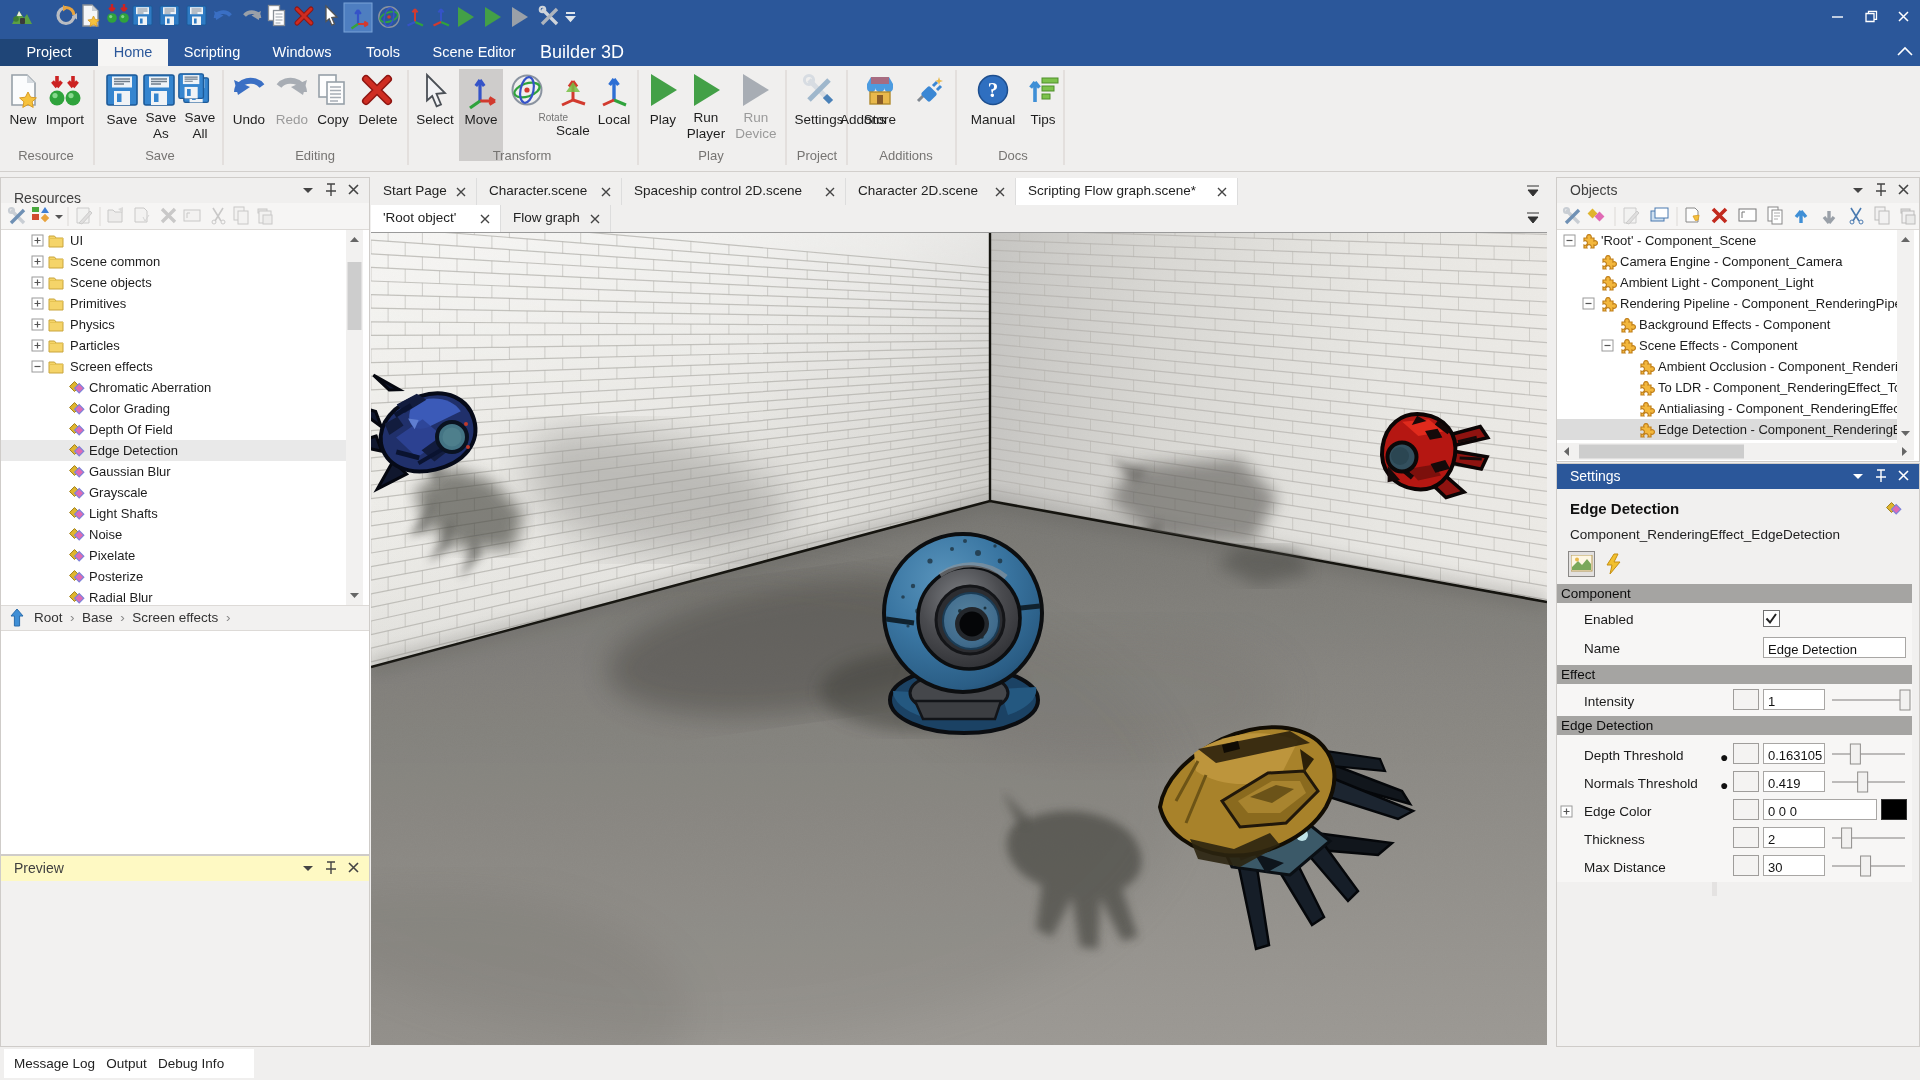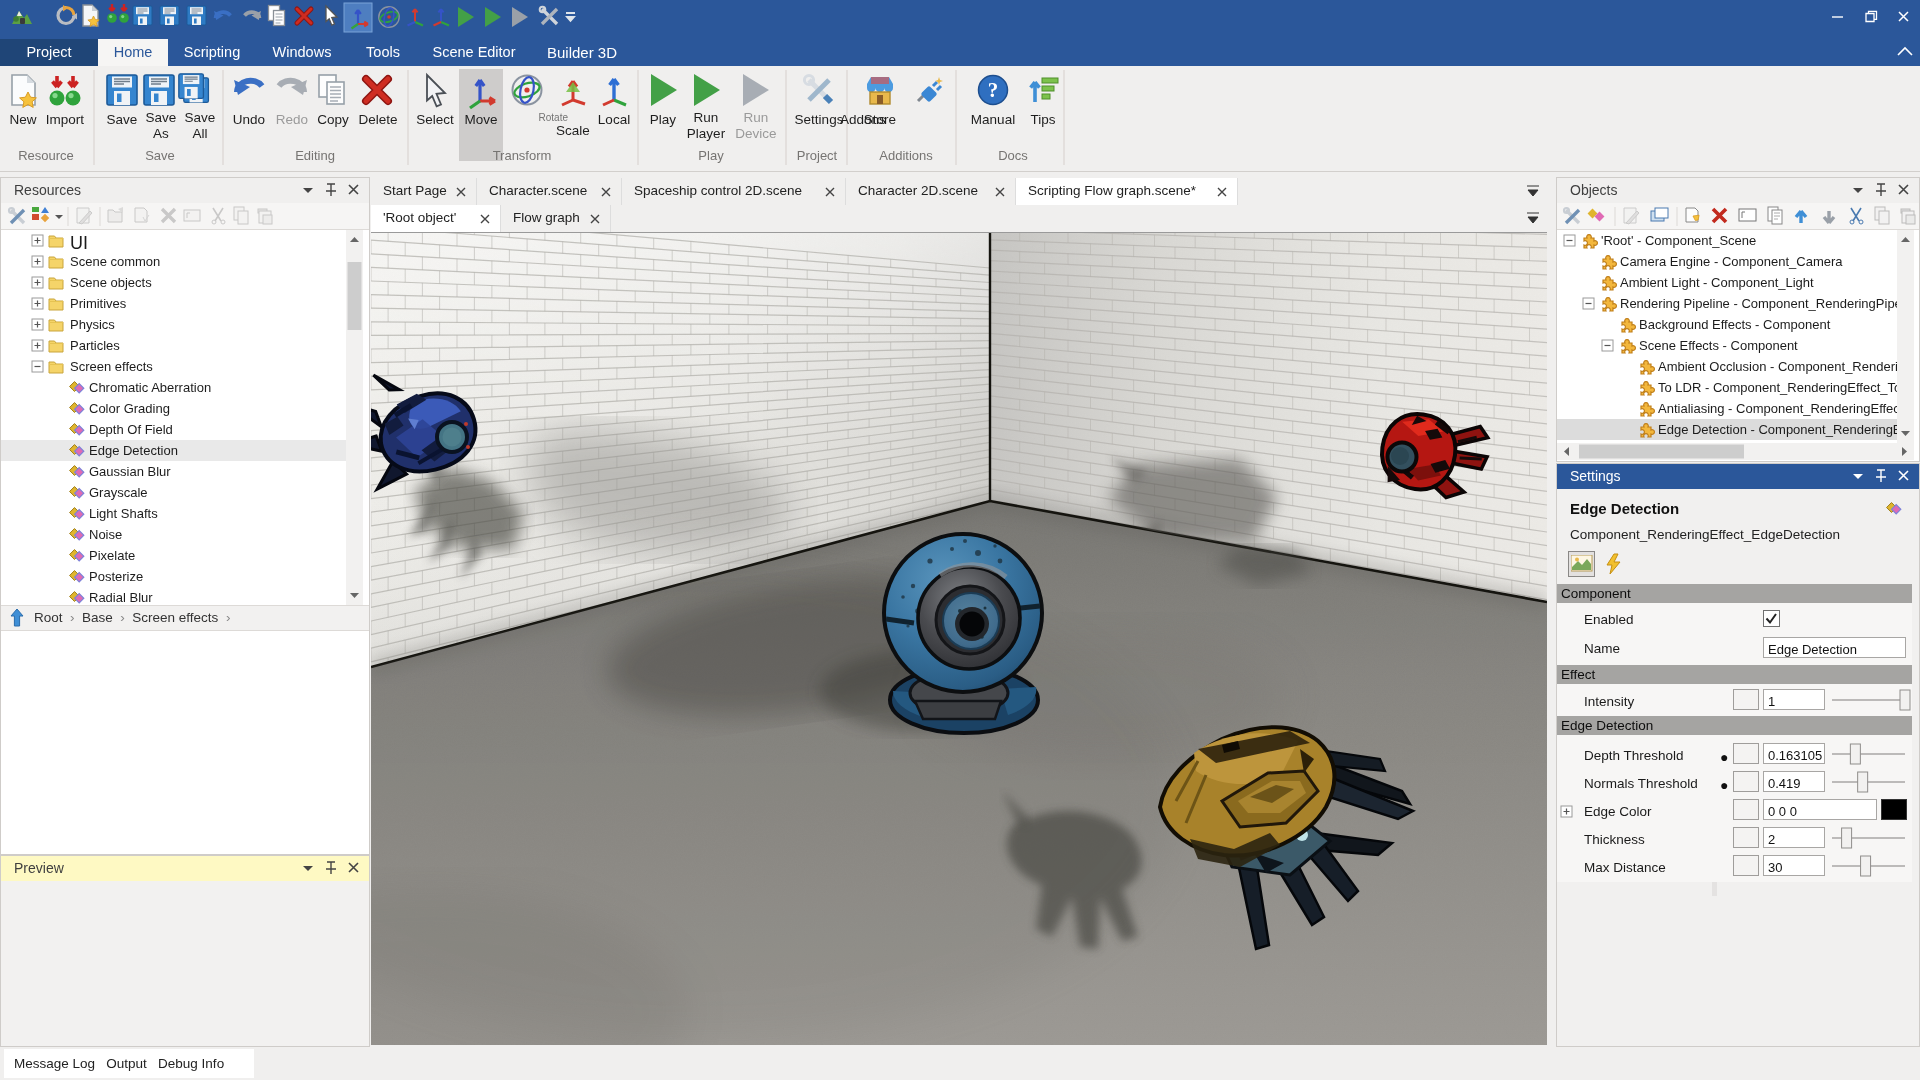--- a/index.html
+++ b/index.html
@@ -111,21 +111,21 @@
       <path d="M66 13.5 h8 v8 h-8z M68.5 13.5 v-2.2 h8 v8 h-2.2" fill="none" stroke="#fff" stroke-width="1.3"></path>
       <path d="M99 12 l9 9 M108 12 l-9 9" stroke="#fff" stroke-width="1.5"></path>
     </svg>
   </div>
 <div class="abs" style="left:0;top:39px;width:98px;height:27px;background:#1f4577;color:#fff;font-size:14.5px;text-align:center;line-height:27px">Project</div>
 <div class="abs" style="left:98px;top:39px;width:70px;height:27px;background:#f6f5f4;color:#2b579a;font-size:14.5px;text-align:center;line-height:27px">Home</div>
 <div class="abs" style="left:168px;top:39px;width:88px;height:27px;color:#fff;font-size:14.5px;text-align:center;line-height:27px">Scripting</div>
 <div class="abs" style="left:256px;top:39px;width:92px;height:27px;color:#fff;font-size:14.5px;text-align:center;line-height:27px">Windows</div>
 <div class="abs" style="left:348px;top:39px;width:70px;height:27px;color:#fff;font-size:14.5px;text-align:center;line-height:27px">Tools</div>
 <div class="abs" style="left:418px;top:39px;width:112px;height:27px;color:#fff;font-size:14.5px;text-align:center;line-height:27px">Scene Editor</div>
-<div class="abs" style="left:530px;top:39px;width:104px;height:27px;color:#fff;font-size:15px;text-align:center;line-height:27px">Builder 3D</div>
+<div class="abs" style="left:530px;top:39px;width:104px;height:27px;color:#fff;font-size:18px;text-align:center;line-height:27px">Builder 3D</div>
 <svg width="30" height="27" style="position:absolute;left:1890px;top:39px">
     <path d="M8 16 l7-7 7 7" fill="none" stroke="#fff" stroke-width="1.6"></path>
   </svg>
 <div class="abs" style="left:0;top:66px;width:1920px;height:106px;background:#f0efee;border-bottom:1px solid #d2cfcc"></div>
 <svg width="1100" height="106" style="position:absolute;left:0;top:66px">
     <line x1="94" y1="4" x2="94" y2="99" stroke="#ddd9d6" stroke-width="1.4"></line>
     <line x1="223" y1="4" x2="223" y2="99" stroke="#ddd9d6" stroke-width="1.4"></line>
     <line x1="408" y1="4" x2="408" y2="99" stroke="#ddd9d6" stroke-width="1.4"></line>
     <line x1="638" y1="4" x2="638" y2="99" stroke="#ddd9d6" stroke-width="1.4"></line>
     <line x1="786" y1="4" x2="786" y2="99" stroke="#ddd9d6" stroke-width="1.4"></line>
@@ -318,21 +318,21 @@
 <g id="xicon">
         <path d="M3 3 l8 8 M11 3 l-8 8" stroke="#333" stroke-width="1.6"></path>
       </g>
 <g id="chevdn">
         <path d="M3 5 l4.5 4.5 L12 5" fill="#444"></path>
       </g>
 </defs>
   </svg>
 <div class="abs" style="left:0;top:177px;width:370px;height:678px;background:#fff;border:1px solid #cfccc9"></div>
 <div class="abs" style="left:1px;top:178px;width:368px;height:25px;background:#f0efee;color:#3f3f3f;font-size:14px">
-    <span style="position:absolute;left:13px;top:4px">Resources</span>
+    <span style="position:absolute;left:13px;top:12px">Resources</span>
     <svg width="70" height="25" style="position:absolute;right:2px;top:0">
       <path d="M6 10 l5 5 5-5z" fill="#444"></path>
       <g transform="translate(28,5)">
         <path d="M2 1 h8 M6 1 v7 M1 8 h10 M6 8 v5" stroke="#444" stroke-width="1.4" fill="none"></path>
       </g>
       <path d="M52 7 l9 9 M61 7 l-9 9" stroke="#444" stroke-width="1.6"></path>
     </svg>
   </div>
 <div class="abs" style="left:1px;top:203px;width:368px;height:27px;background:#f6f5f4;border-bottom:1px solid #dddad7"></div>
 <svg width="300" height="27" style="position:absolute;left:6px;top:203px">
@@ -384,21 +384,21 @@
       <rect x="5" y="8" width="9" height="9" fill="#ddd" stroke="#777"></rect>
     </g>
   </svg>
 <div class="abs" style="left:1px;top:230px;width:368px;height:375px;background:#fff;overflow:hidden">
     <svg width="13" height="13" style="position:absolute;left:30px;top:4px">
       <use href="#plusbox"></use>
     </svg>
     <svg width="16" height="16" style="position:absolute;left:47px;top:2px">
       <use href="#folder"></use>
     </svg>
-    <div class="abs" style="left:69px;top:3px;font-size:18px;color:#1c1c1c">UI</div>
+    <div class="abs" style="left:69px;top:3px;font-size:13px;color:#1c1c1c">UI</div>
     <svg width="13" height="13" style="position:absolute;left:30px;top:25px">
       <use href="#plusbox"></use>
     </svg>
     <svg width="16" height="16" style="position:absolute;left:47px;top:23px">
       <use href="#folder"></use>
     </svg>
     <div class="abs" style="left:69px;top:24px;font-size:13px;color:#1c1c1c">Scene common</div>
     <svg width="13" height="13" style="position:absolute;left:30px;top:46px">
       <use href="#plusbox"></use>
     </svg>

